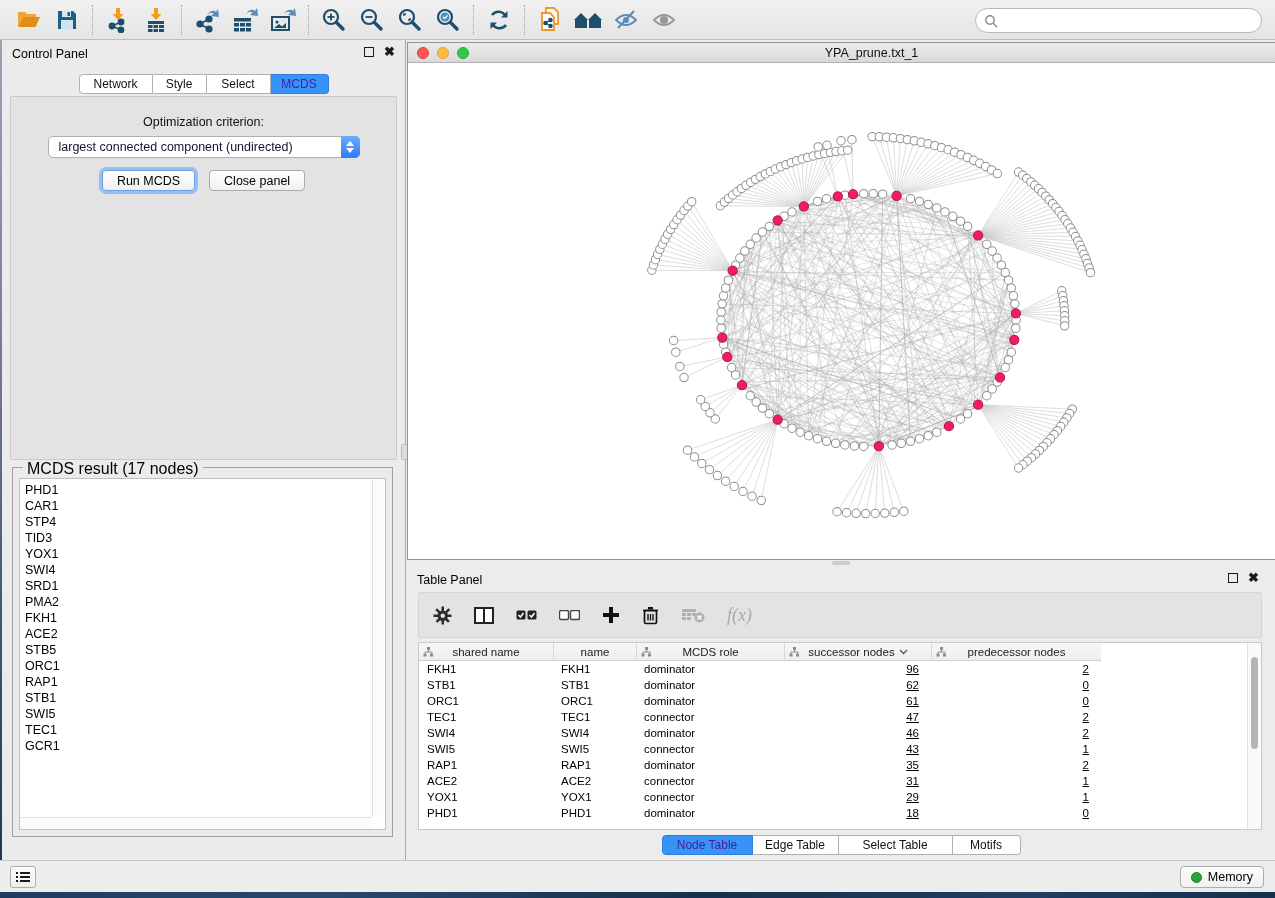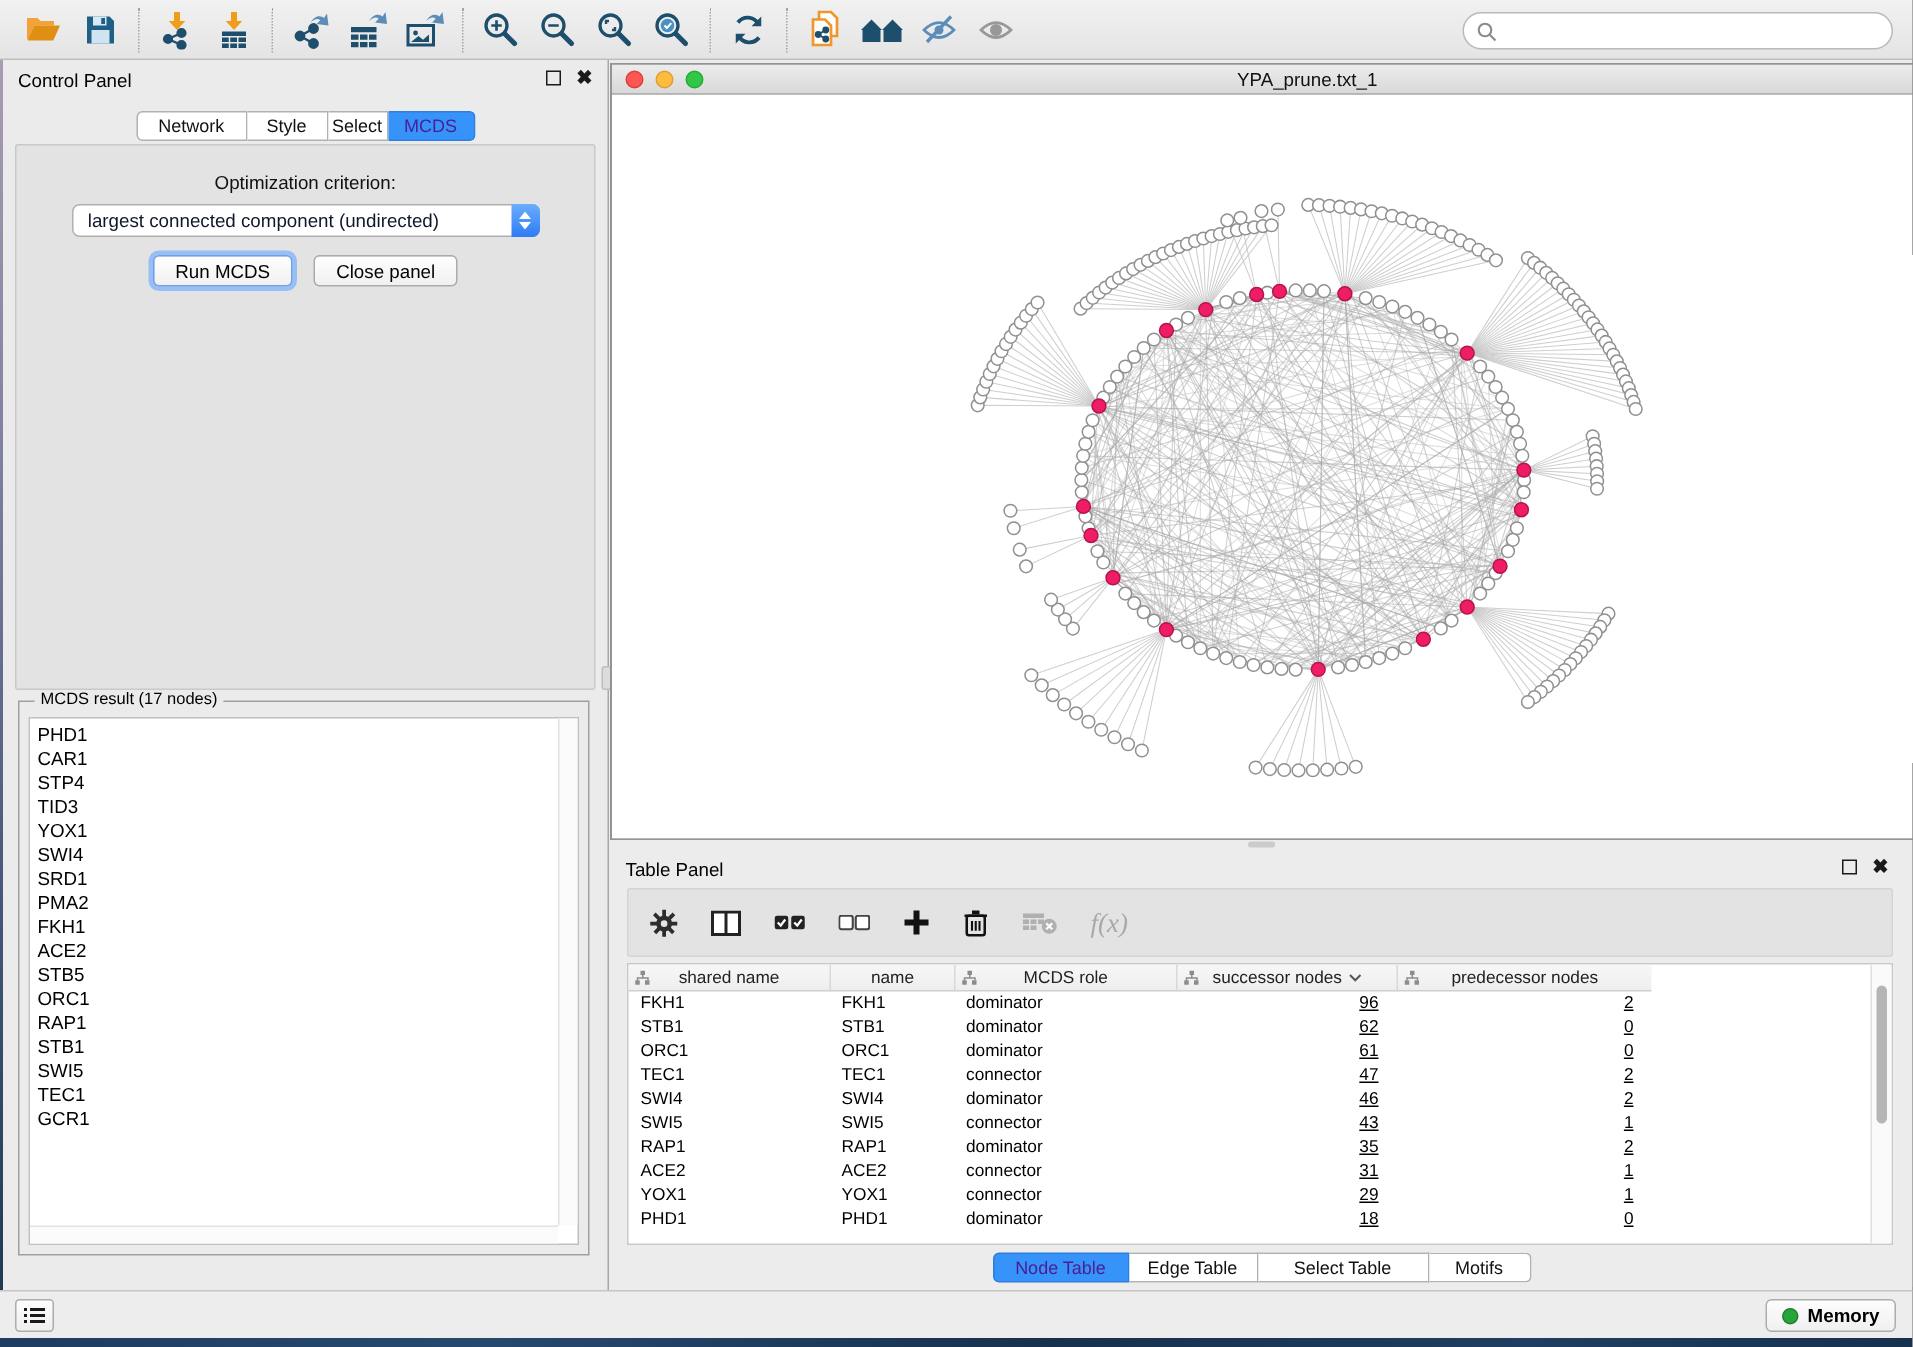--- a/index.html
+++ b/index.html
@@ -55,21 +55,21 @@
     align-items:center; justify-content:center; gap:2px; }
   .btn-row { position:absolute; top:73px; width:100%; display:flex; justify-content:center; gap:14px; }
   .mac-btn { height:21px; background:linear-gradient(#ffffff,#f0f0f0); border:1px solid #ababab;
     border-radius:4px; font-size:12.5px; font-family:"Liberation Sans",sans-serif;
     display:flex; align-items:center; justify-content:center; padding:0 14px; color:#000; }
   .mac-btn.focused { box-shadow:0 0 0 3px rgba(110,170,255,.65); border-color:#6d9ee8; }
 
   .mcds-group { position:absolute; left:10px; right:12px; top:427px; height:370px;
     border:1px solid #a0a0a0; }
   .legend { position:absolute; top:-8px; left:10px; background:#ebebeb; padding:0 4px;
-    font-size:11px; color:#000; }
+    font-size:16px; color:#000; }
   .mcds-listwrap { position:absolute; left:6px; right:6px; top:10px; bottom:6px;
     background:#fff; border:1px solid #bfbfbf; }
   .mcds-list { position:absolute; left:0; top:0; right:13px; bottom:12px; overflow:hidden;
     padding:3px 0 0 5px; }
   .mcds-item { font-size:12.5px; line-height:16px; color:#000; }
   .vtrack { position:absolute; right:0; top:0; bottom:12px; width:13px;
     background:#fbfbfb; border-left:1px solid #e2e2e2; }
   .htrack { position:absolute; left:0; right:13px; bottom:0; height:12px;
     background:#fbfbfb; border-top:1px solid #e2e2e2; }
 
@@ -117,21 +117,21 @@
   .td.num { text-align:right; padding-right:12px;text-decoration:underline; }
   .td.txt { padding-left:8px; }
   .tbl-vtrack { position:absolute; right:0; top:0; bottom:0; width:14px;
     background:#fafafa; border-left:1px solid #e0e0e0; }
   .tbl-thumb { position:absolute; left:3px; right:3px; top:14px; height:92px;
     background:#b5b5b5; border-radius:4px; }
   #tp-tabs { bottom:3px; }
 
   
   .statusbar { position:absolute; left:0; top:860px; width:1275px; height:32px;
-    background:#ededed; border-top:1px solid #c6c6c6;font-weight:bold; }
+    background:#ededed; border-top:1px solid #c6c6c6; }
   .sb-left-btn { position:absolute; left:10px; top:5px; width:26px; height:22px;
     background:linear-gradient(#fdfdfd,#efefef); border:1px solid #adadad; border-radius:3px;
     display:flex; align-items:center; justify-content:center; }
   .memory-btn { position:absolute; right:11px; top:5px; height:22px;
     background:linear-gradient(#fdfdfd,#f0f0f0); border:1px solid #adadad; border-radius:4px;
     display:flex; align-items:center; gap:6px; padding:0 10px; font-size:12.5px; color:#000; }
   .mem-dot { width:11px; height:11px; border-radius:50%; background:#27a43a; border:1px solid #1d8030; }
 </style>
 </head>
 <body>
@@ -302,21 +302,21 @@
     <div class="panel-header">
       <span class="panel-title">Control Panel</span>
       <span class="win-icons">
         <span class="float-ic"></span>
         <span class="close-ic">✖</span>
       </span>
     </div>
     <div class="seg-row" id="cp-tabs">
         <div class="seg" style="width: 74px;">Network</div>
         <div class="seg" style="width: 54px;">Style</div>
-        <div class="seg" style="width: 40px;">Select</div>
+        <div class="seg" style="width: 64px;">Select</div>
         <div class="seg active" style="width: 58px;">MCDS</div>
       </div>
 
     <div class="cp-inset">
       <div class="opt-label">Optimization criterion:</div>
       <div class="dropdown">
         <span class="dd-text">largest connected component (undirected)</span>
         <span class="dd-step">
           <svg width="8" height="5" viewBox="0 0 8 5">
               <path d="M4 0L8 5H0z" fill="#fff"></path>

